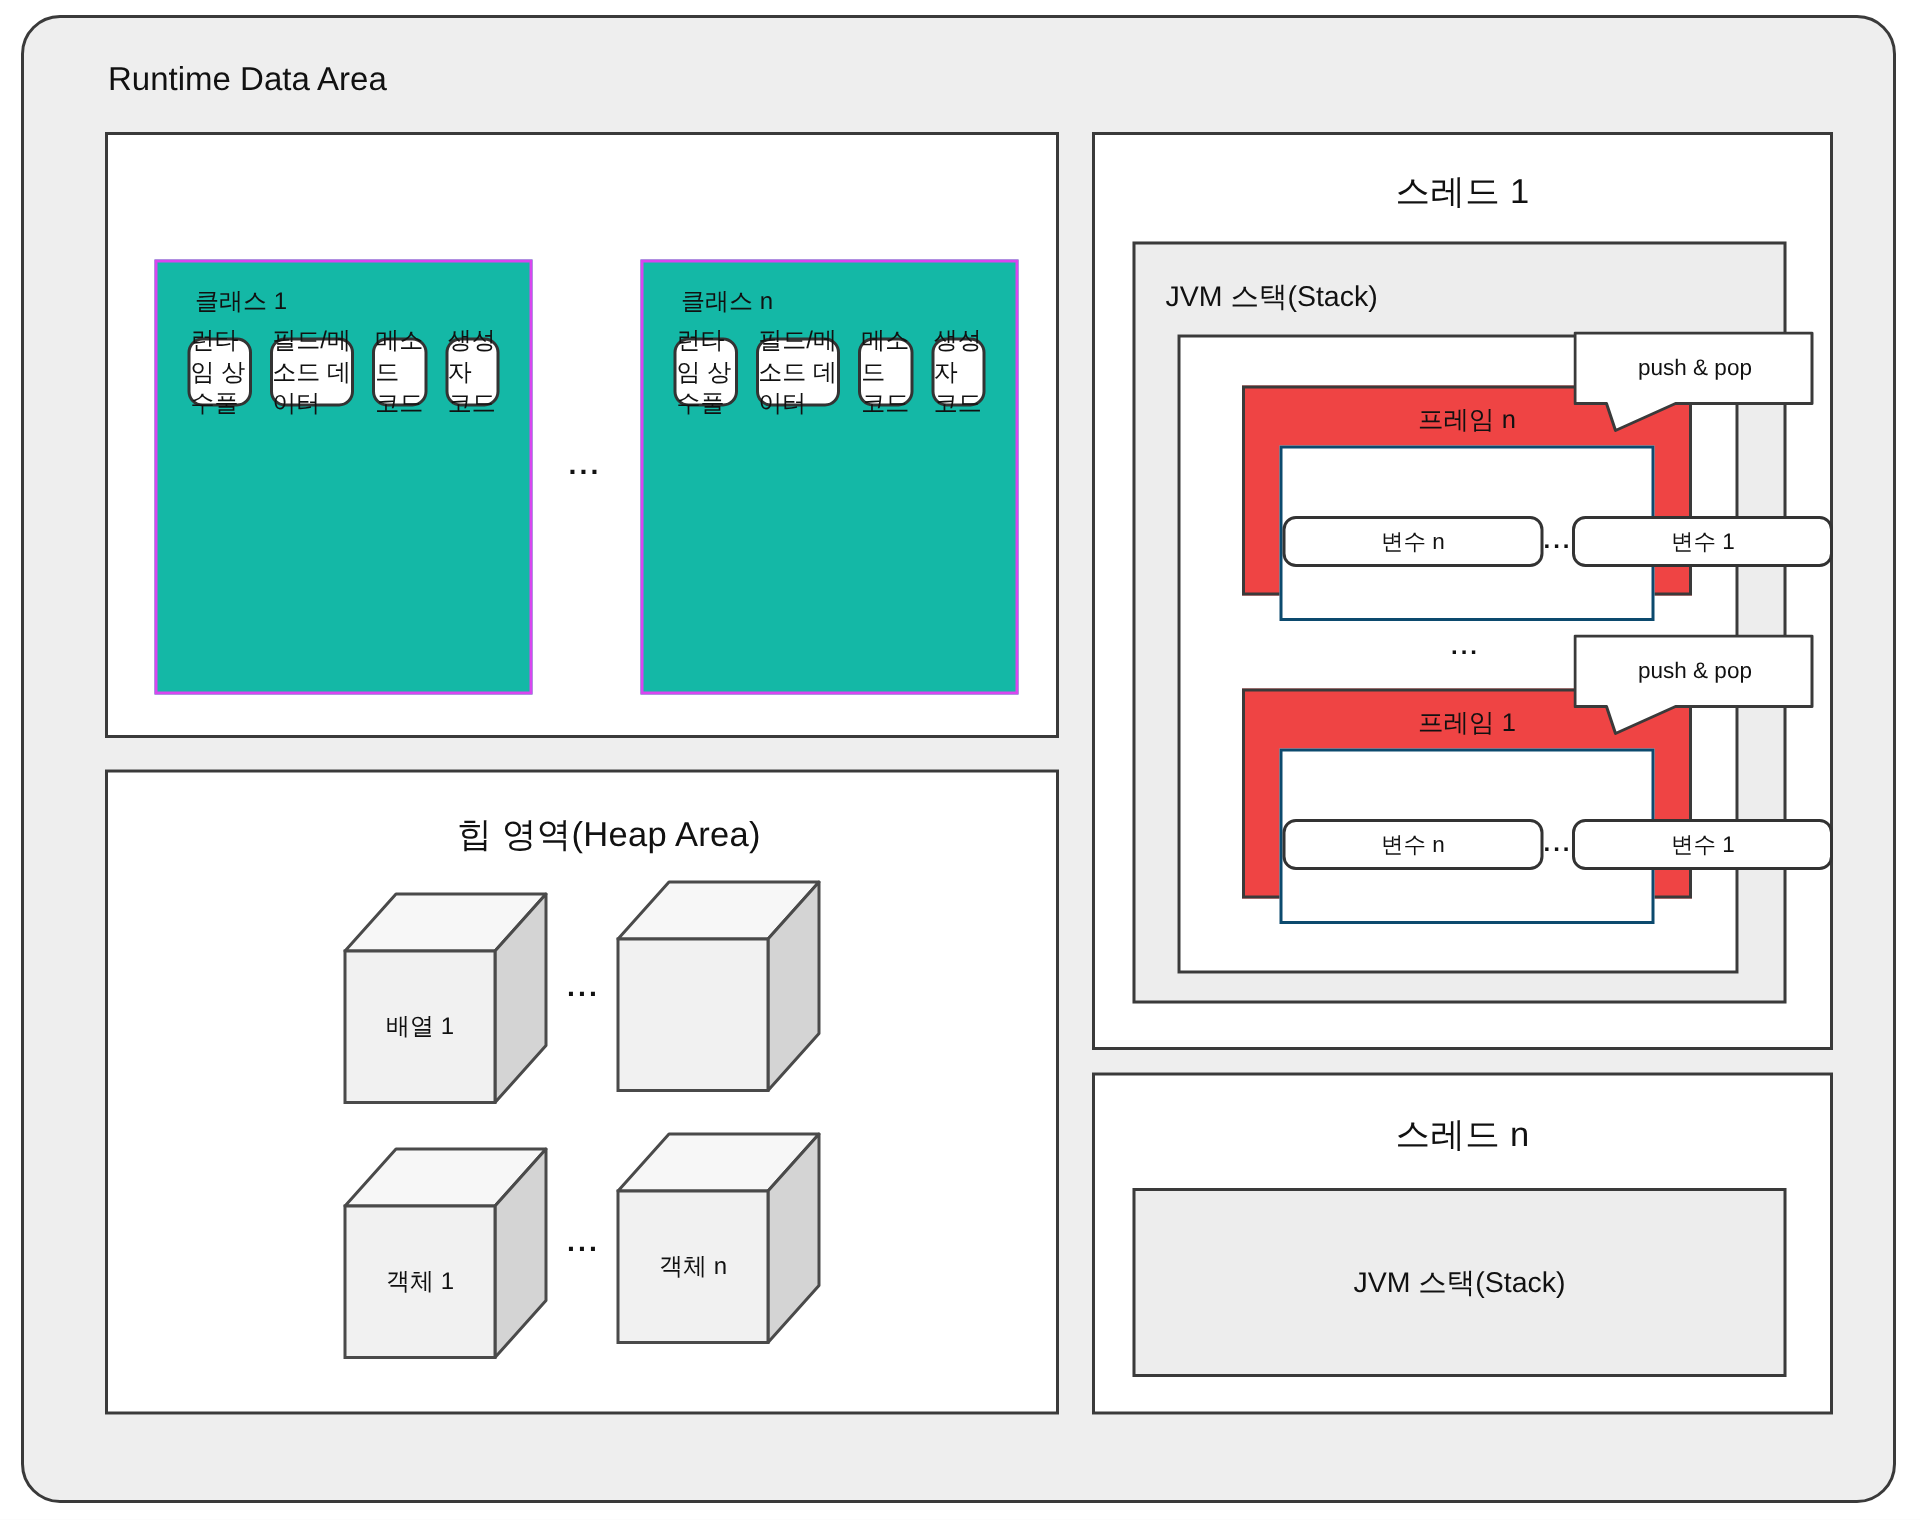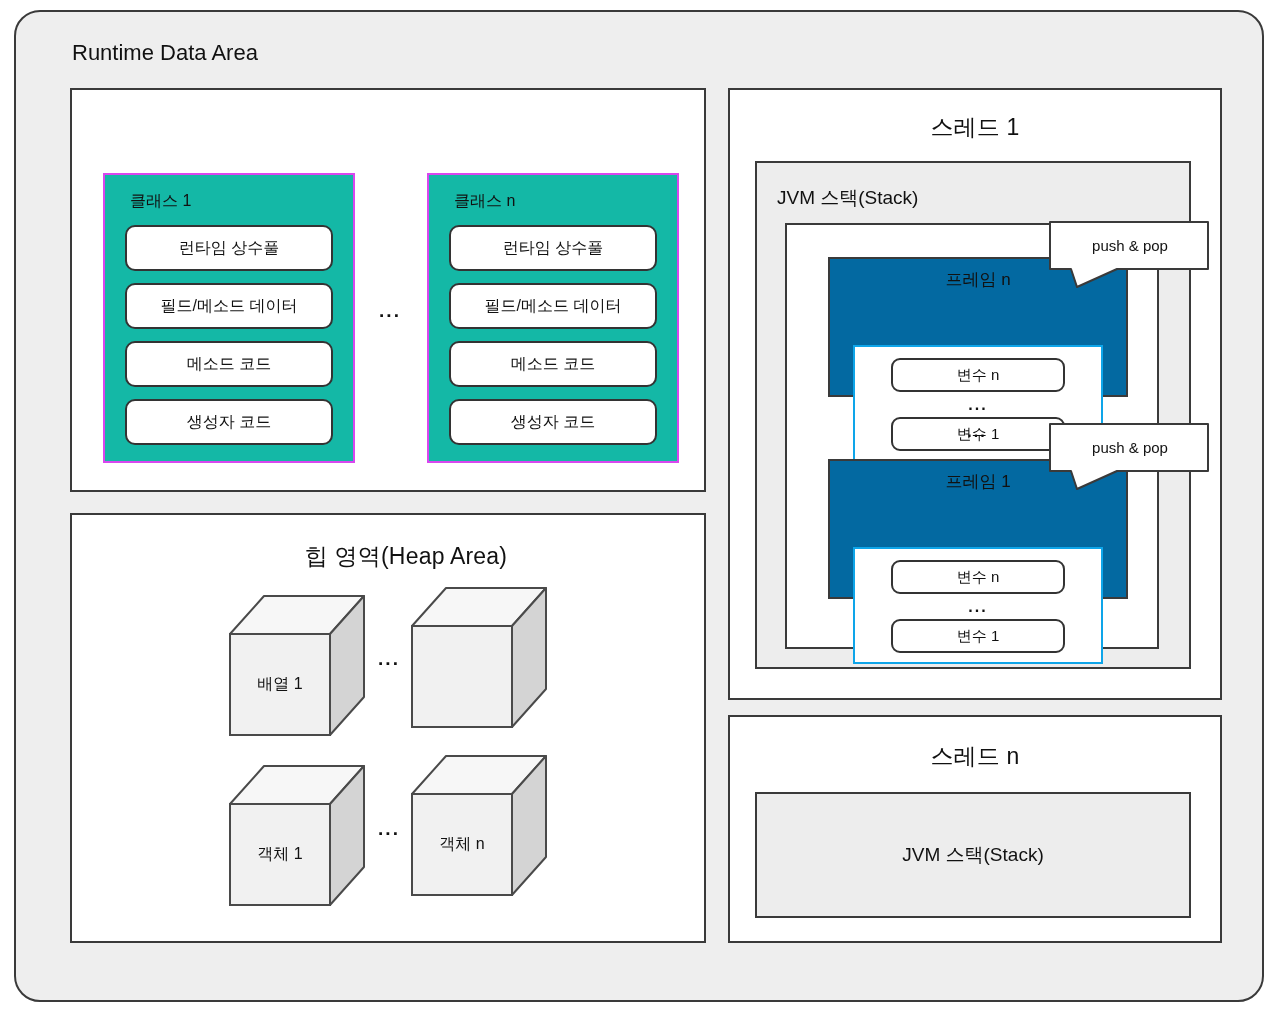--- a/index.html
+++ b/index.html
@@ -15,29 +15,29 @@
   .area-title{position:absolute;left:0;right:0;text-align:center;font-size:23px;letter-spacing:.2px;}
   .corner-label{position:absolute;font-size:22px;}
   .small-label{position:absolute;font-size:16px;}
   .pill{
     box-sizing:border-box;border:2px solid #333333;border-radius:10px;background:#ffffff;
     display:flex;align-items:center;justify-content:center;font-size:16px;
   }
   .dots{position:absolute;text-align:center;font-weight:bold;font-size:19px;letter-spacing:2px;color:#111;}
   
   .class-box{position:absolute;top:83px;width:252px;height:290px;background:#14b8a6;border:2px solid #d946ef;box-sizing:border-box;}
-  .class-items{position:absolute;left:20px;top:50px;width:208px;display:flex;flex-direction:column;gap:12px;align-items:stretch;}
+  .class-items{position:absolute;left:20px;top:50px;width:208px;display:flex;flex-direction:row;gap:12px;align-items:stretch;}
   .class-items .pill{height:46px;}
   
-  .frame{position:absolute;left:41px;width:300px;height:140px;background:#0369a1;border:2px solid #3a3a3a;box-sizing:border-box;}
+  .frame{position:absolute;left:41px;width:300px;height:140px;background:#ef4444;border:2px solid #3a3a3a;box-sizing:border-box;}
   .frame-title{position:absolute;left:0;right:0;top:9px;text-align:center;font-size:17px;}
   .frame-inner{
     position:absolute;left:23px;top:38px;width:250px;height:117px;background:#ffffff;
-    border:2px solid #0ea5e9;box-sizing:border-box;
-    display:flex;flex-direction:column;align-items:center;padding-top:11px;margin-top:48px;
+    border:2px solid #0c4a6e;box-sizing:border-box;
+    display:flex;flex-direction:row;align-items:center;padding-top:11px;
   }
   .var-slot{width:174px;height:34px;border-radius:9px;border:2px solid #333;background:#fff;
     display:flex;align-items:center;justify-content:center;font-size:15px;box-sizing:border-box;flex:0 0 auto;}
   .var-dots{height:25px;display:flex;align-items:center;font-weight:bold;font-size:16px;letter-spacing:2px;}
   
   .bubble{position:absolute;width:162px;height:70px;z-index:6;}
   .bubble svg{position:absolute;left:0;top:0;}
   .bubble span{position:absolute;left:0;top:0;width:100%;height:48px;display:flex;align-items:center;justify-content:center;font-size:15px;}
   
   .cube{position:absolute;width:140px;height:148px;}

